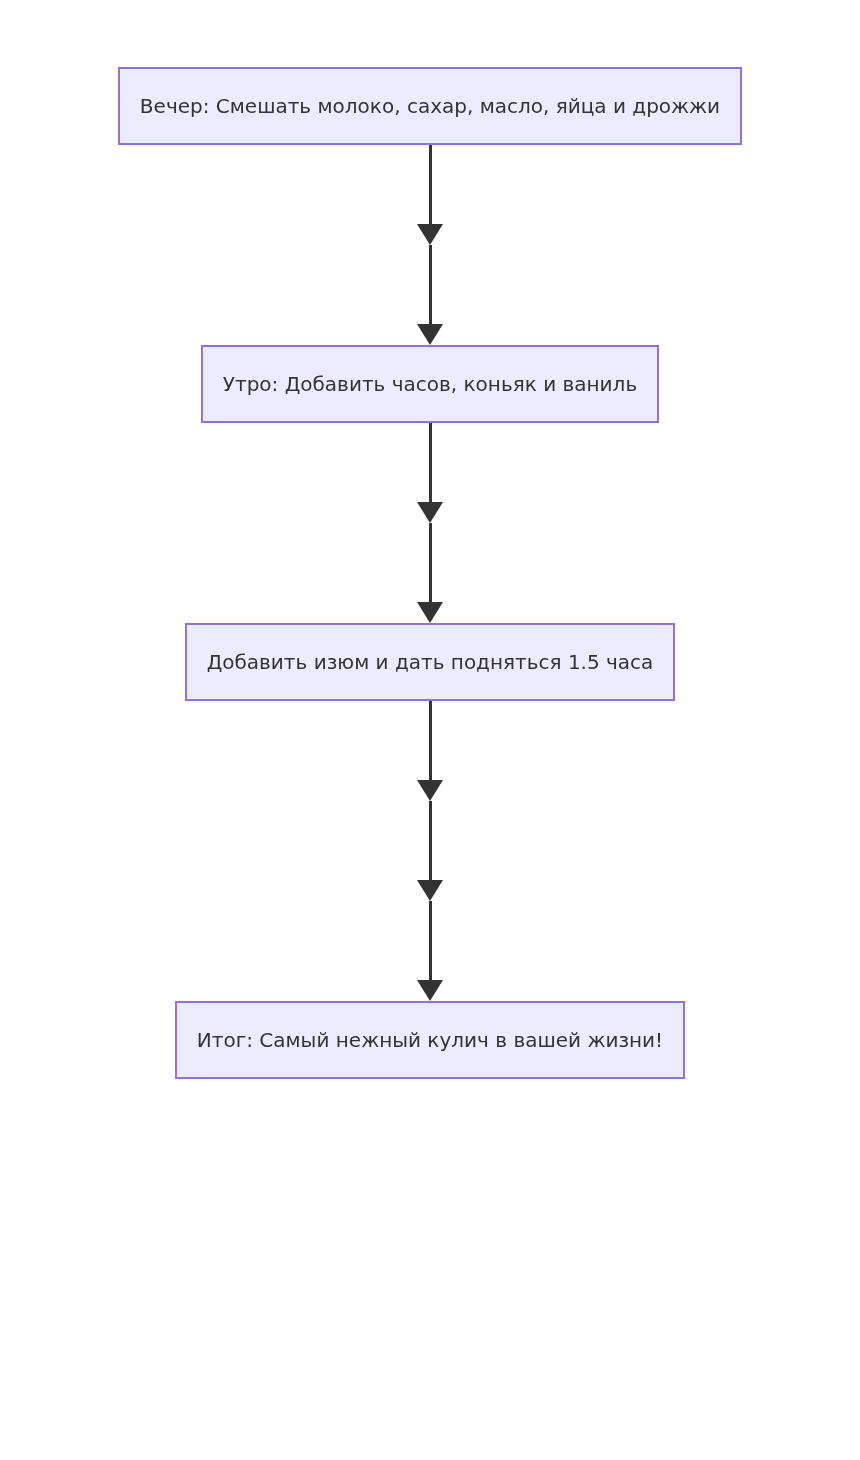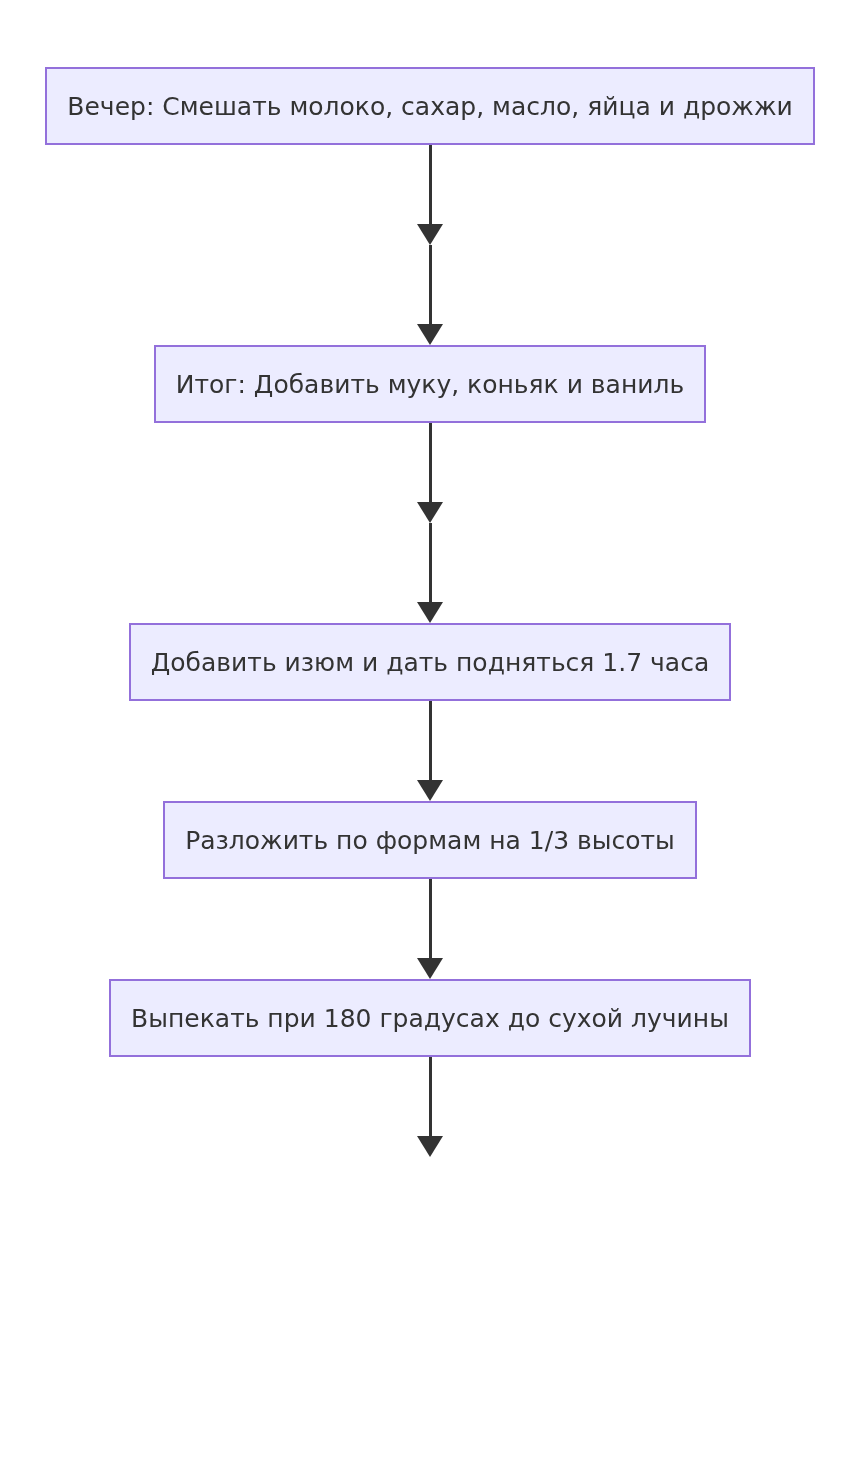--- a/index.html
+++ b/index.html
@@ -21,21 +21,21 @@
   .node {
     height: 78px;
     box-sizing: border-box;
     display: flex;
     align-items: center;
     justify-content: center;
     padding: 0 20px;
     background: #ECECFF;
     border: 2px solid #9370DB;
     color: #333333;
-    font-size: 25px;
+    font-size: 20px;
     white-space: nowrap;
     flex: 0 0 auto;
   }
   .arrow {
     display: flex;
     flex-direction: column;
     align-items: center;
     height: 100px;
     flex: 0 0 auto;
   }
@@ -66,55 +66,52 @@
     <div class="head"></div>
   </div>
 
 
   <div class="arrow">
     <div class="shaft"></div>
     <div class="head"></div>
   </div>
 
   <div class="node">
-    <span>Итог: Добавить муку, коньяк и ваниль</span>
+    <span>Утро: Добавить часов, коньяк и ваниль</span>
   </div>
 
   <div class="arrow">
     <div class="shaft"></div>
     <div class="head"></div>
   </div>
 
 
   <div class="arrow">
     <div class="shaft"></div>
     <div class="head"></div>
   </div>
 
   <div class="node">
-    <span>Добавить изюм и дать подняться 1.7 часа</span>
-  </div>
-
-  <div class="arrow">
-    <div class="shaft"></div>
-    <div class="head"></div>
-  </div>
-
-  <div class="node">
-    <span>Разложить по формам на 1/3 высоты</span>
-  </div>
-
-  <div class="arrow">
-    <div class="shaft"></div>
-    <div class="head"></div>
-  </div>
-
-  <div class="node">
-    <span>Выпекать при 180 градусах до сухой лучины</span>
+    <span>Добавить изюм и дать подняться 1.5 часа</span>
   </div>
 
   <div class="arrow">
     <div class="shaft"></div>
     <div class="head"></div>
   </div>
 
 
+  <div class="arrow">
+    <div class="shaft"></div>
+    <div class="head"></div>
+  </div>
+
+
+  <div class="arrow">
+    <div class="shaft"></div>
+    <div class="head"></div>
+  </div>
+
+  <div class="node">
+    <span>Итог: Самый нежный кулич в вашей жизни!</span>
+  </div>
+
 </div>
 
 </body></html>

